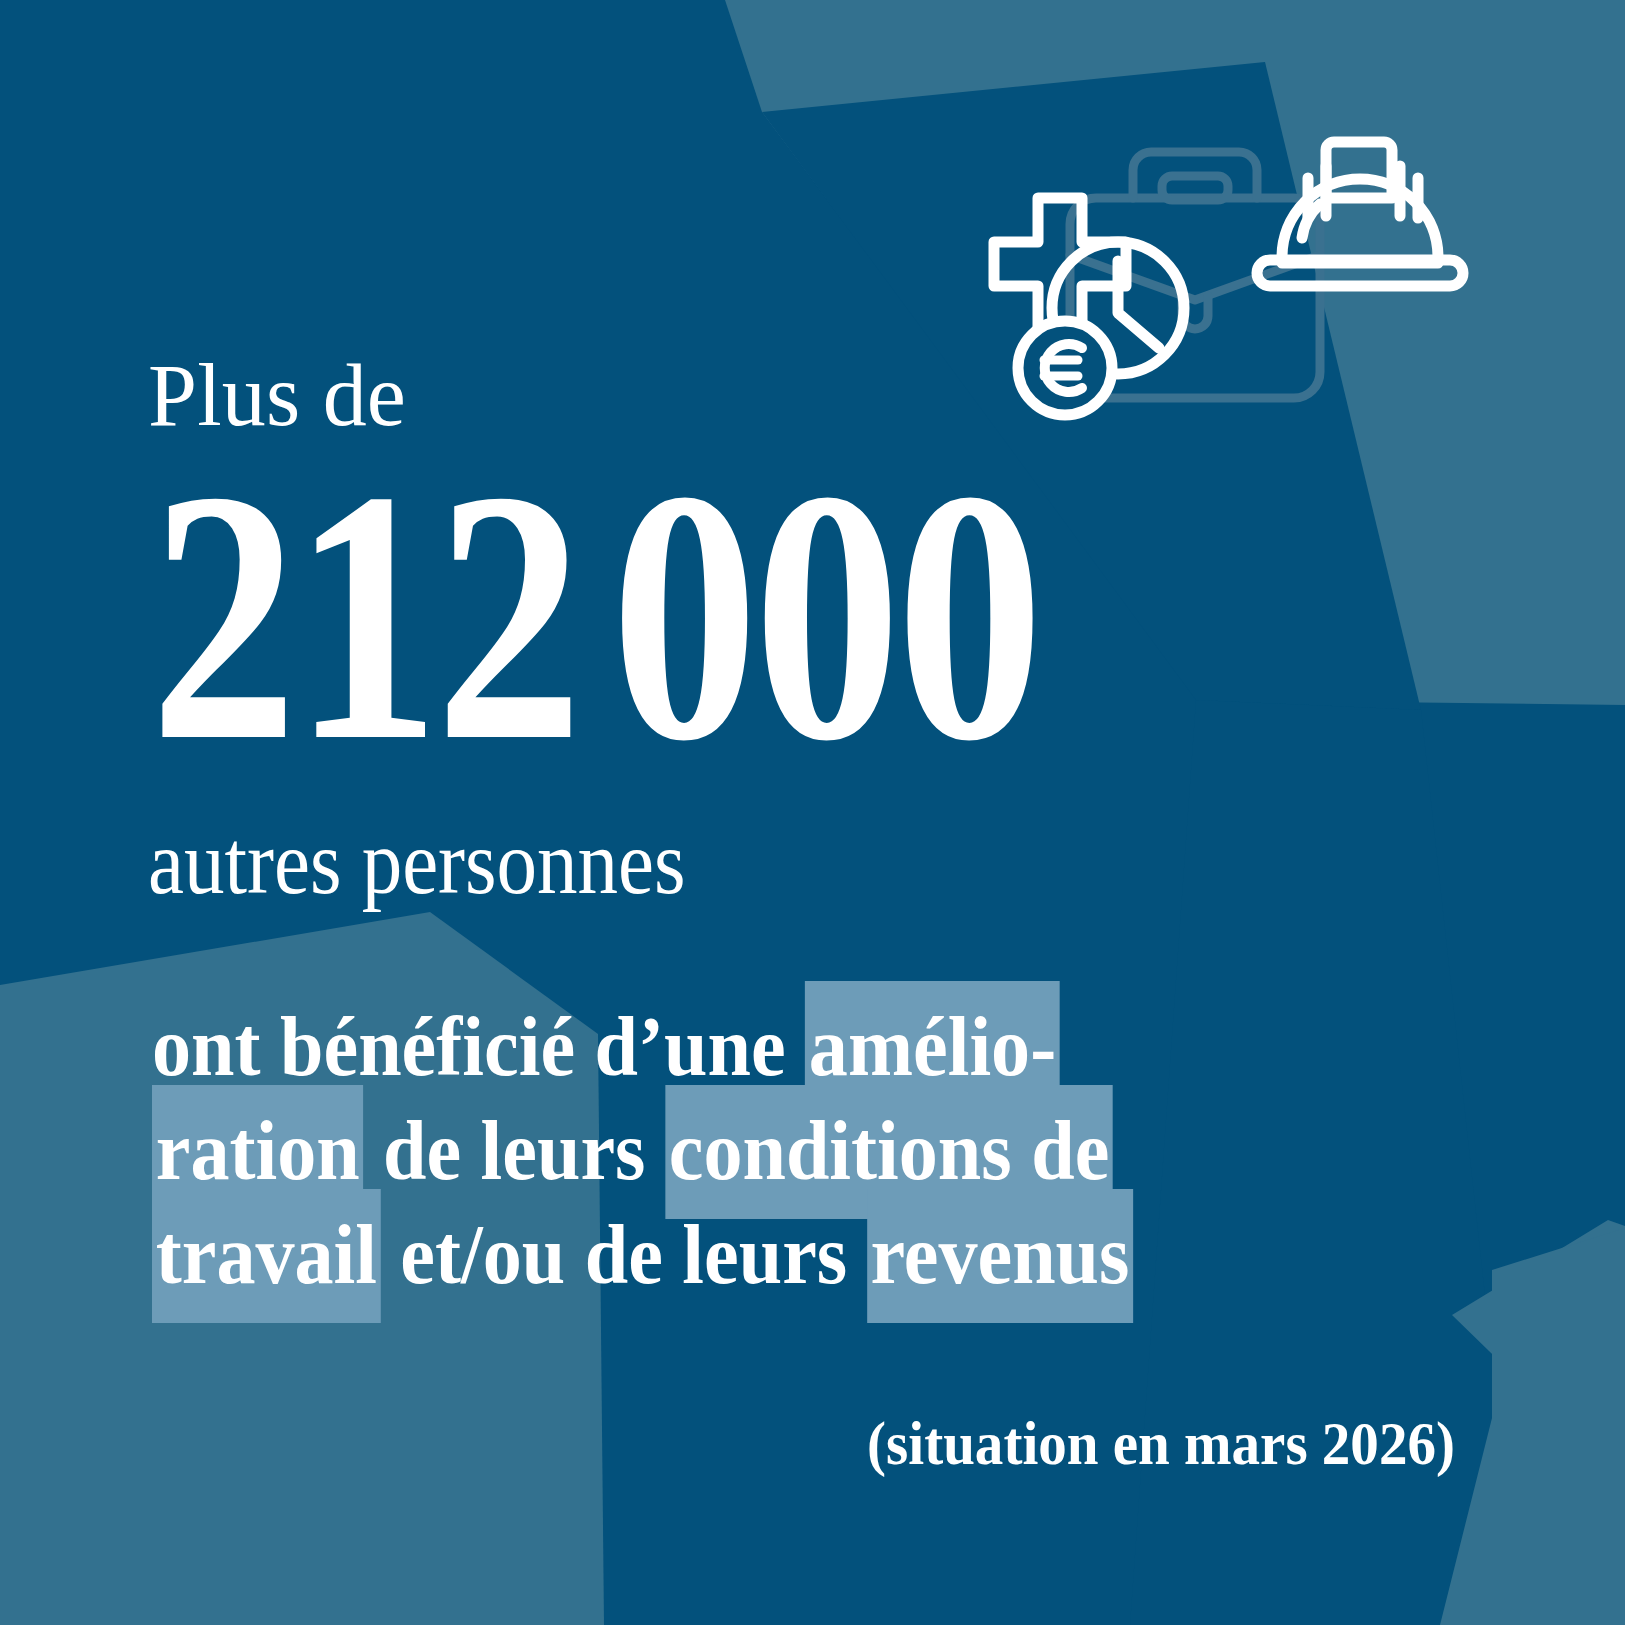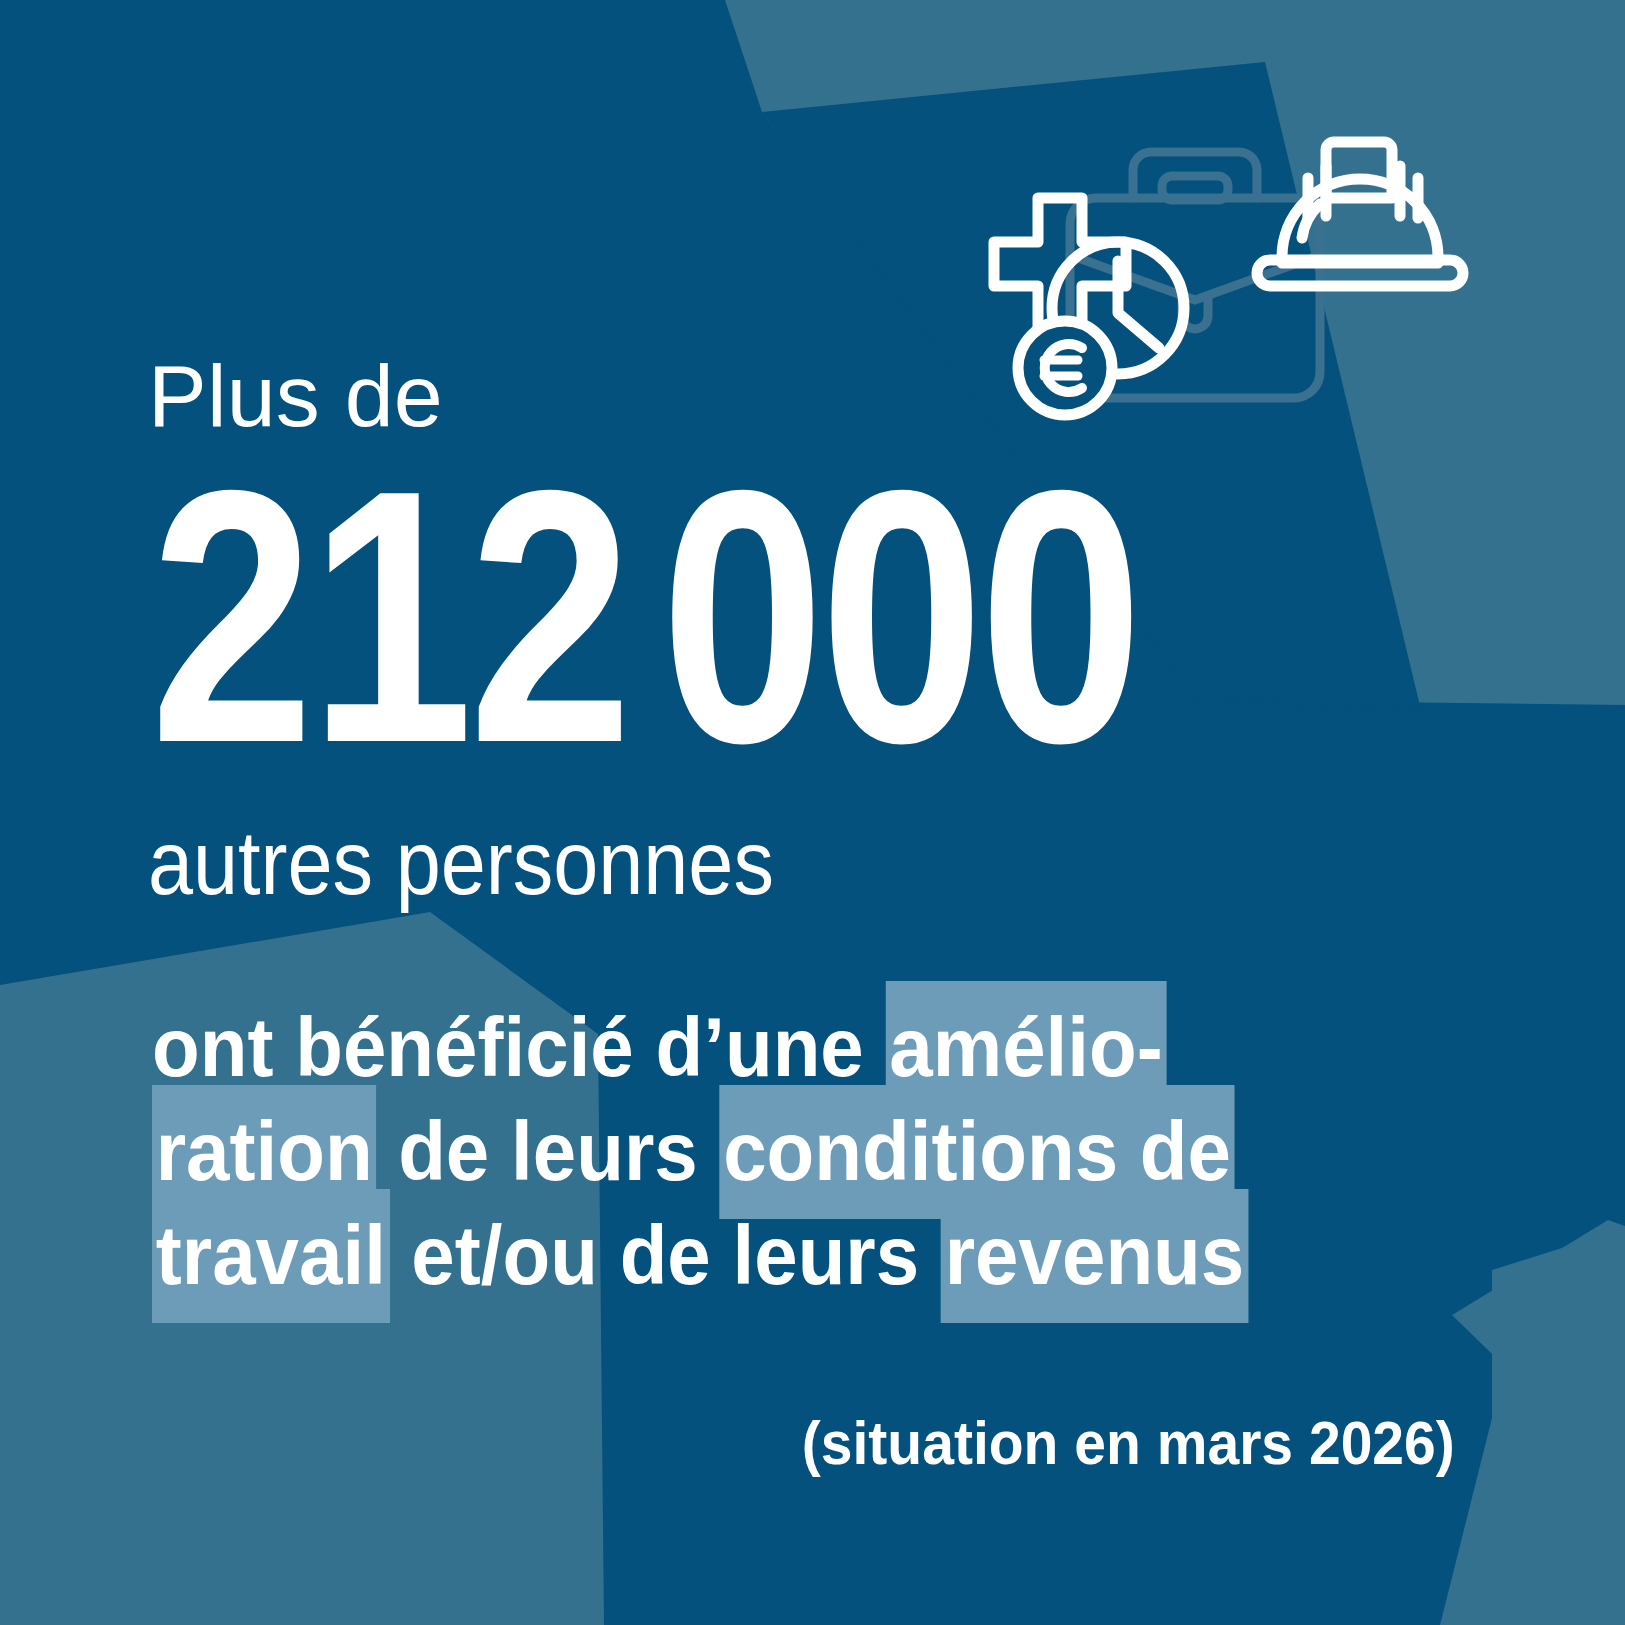--- a/index.html
+++ b/index.html
@@ -6,21 +6,21 @@
     margin: 0;
     padding: 0;
     background: #ffffff;
   }
   #poster {
     position: relative;
     width: 1625px;
     height: 1625px;
     overflow: hidden;
     background: #000000;
-    font-family: Liberation Sans, sans-serif;
+    font-family: Liberation Serif, serif;
     -webkit-font-smoothing: antialiased;
   }
 
   
   #bg-shapes {
     position: absolute;
     inset: 0;
     width: 1625px;
     height: 1625px;
     display: block;

